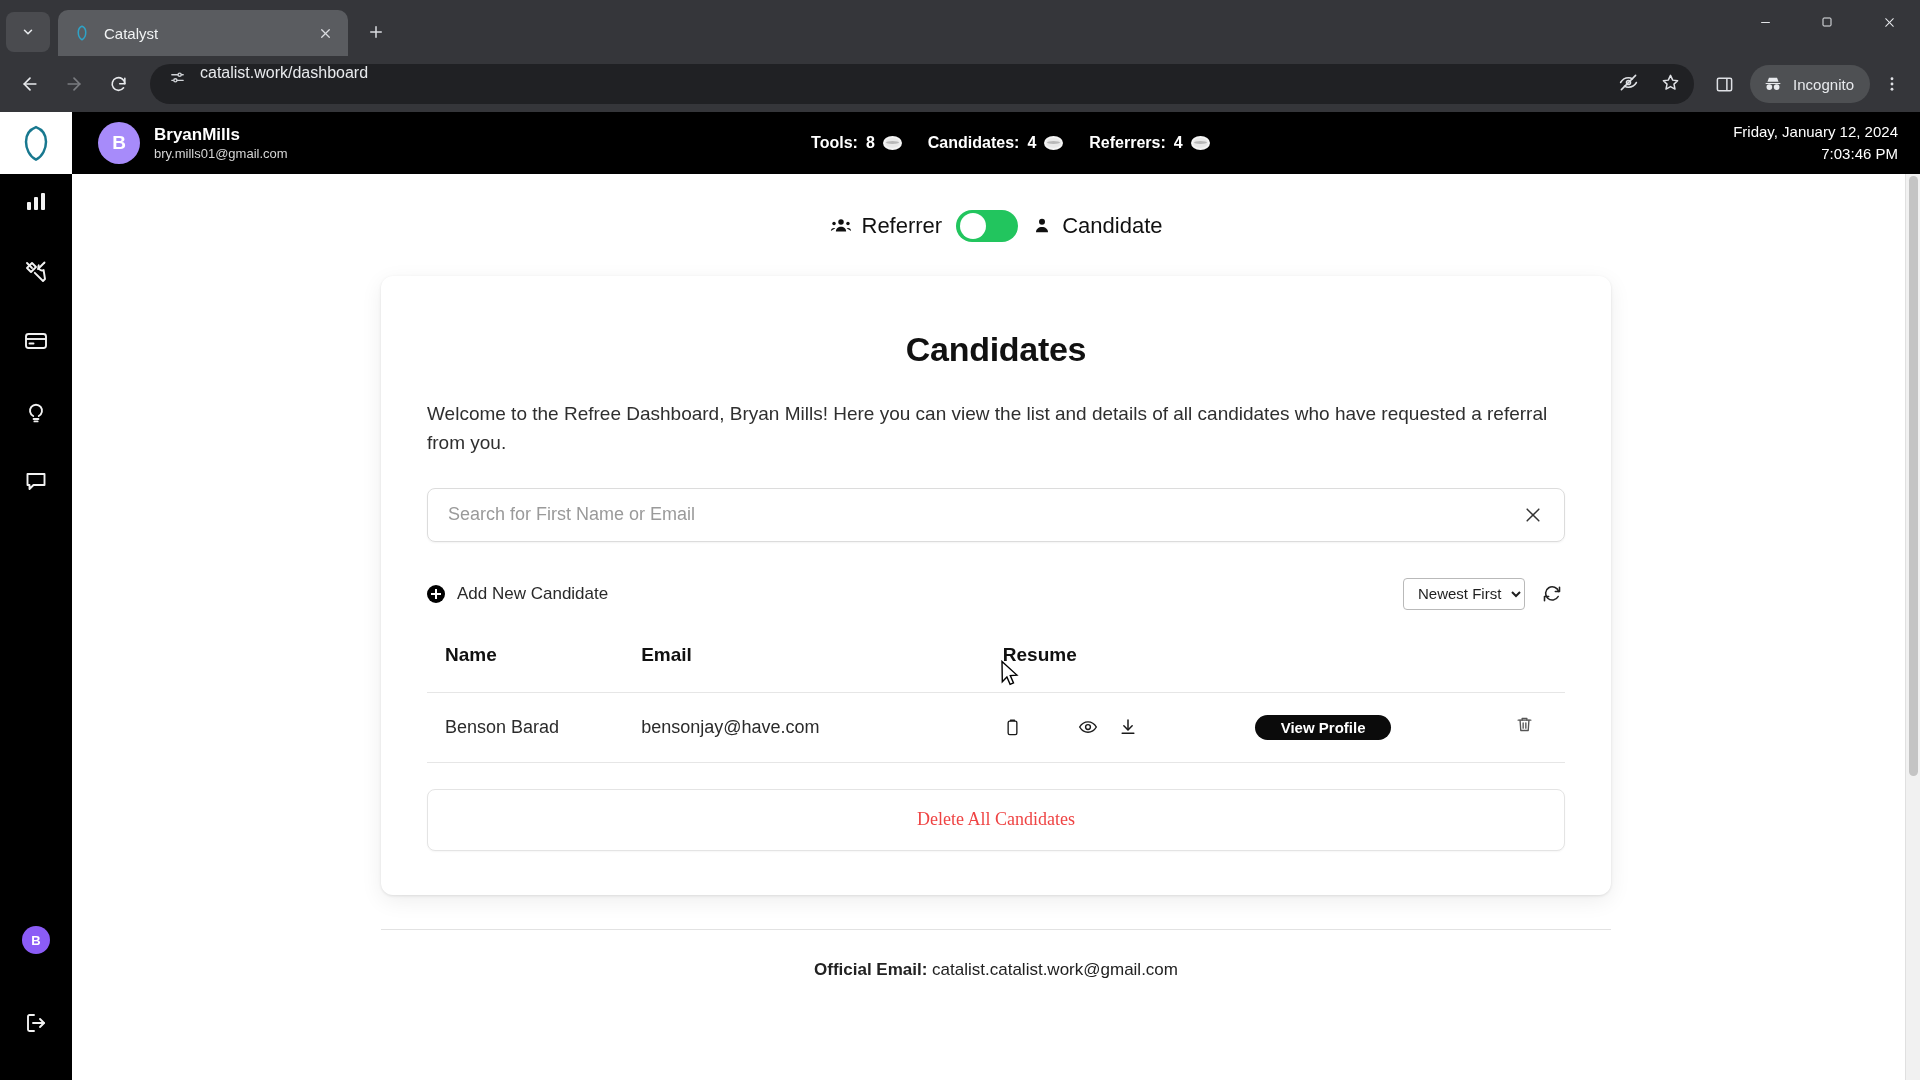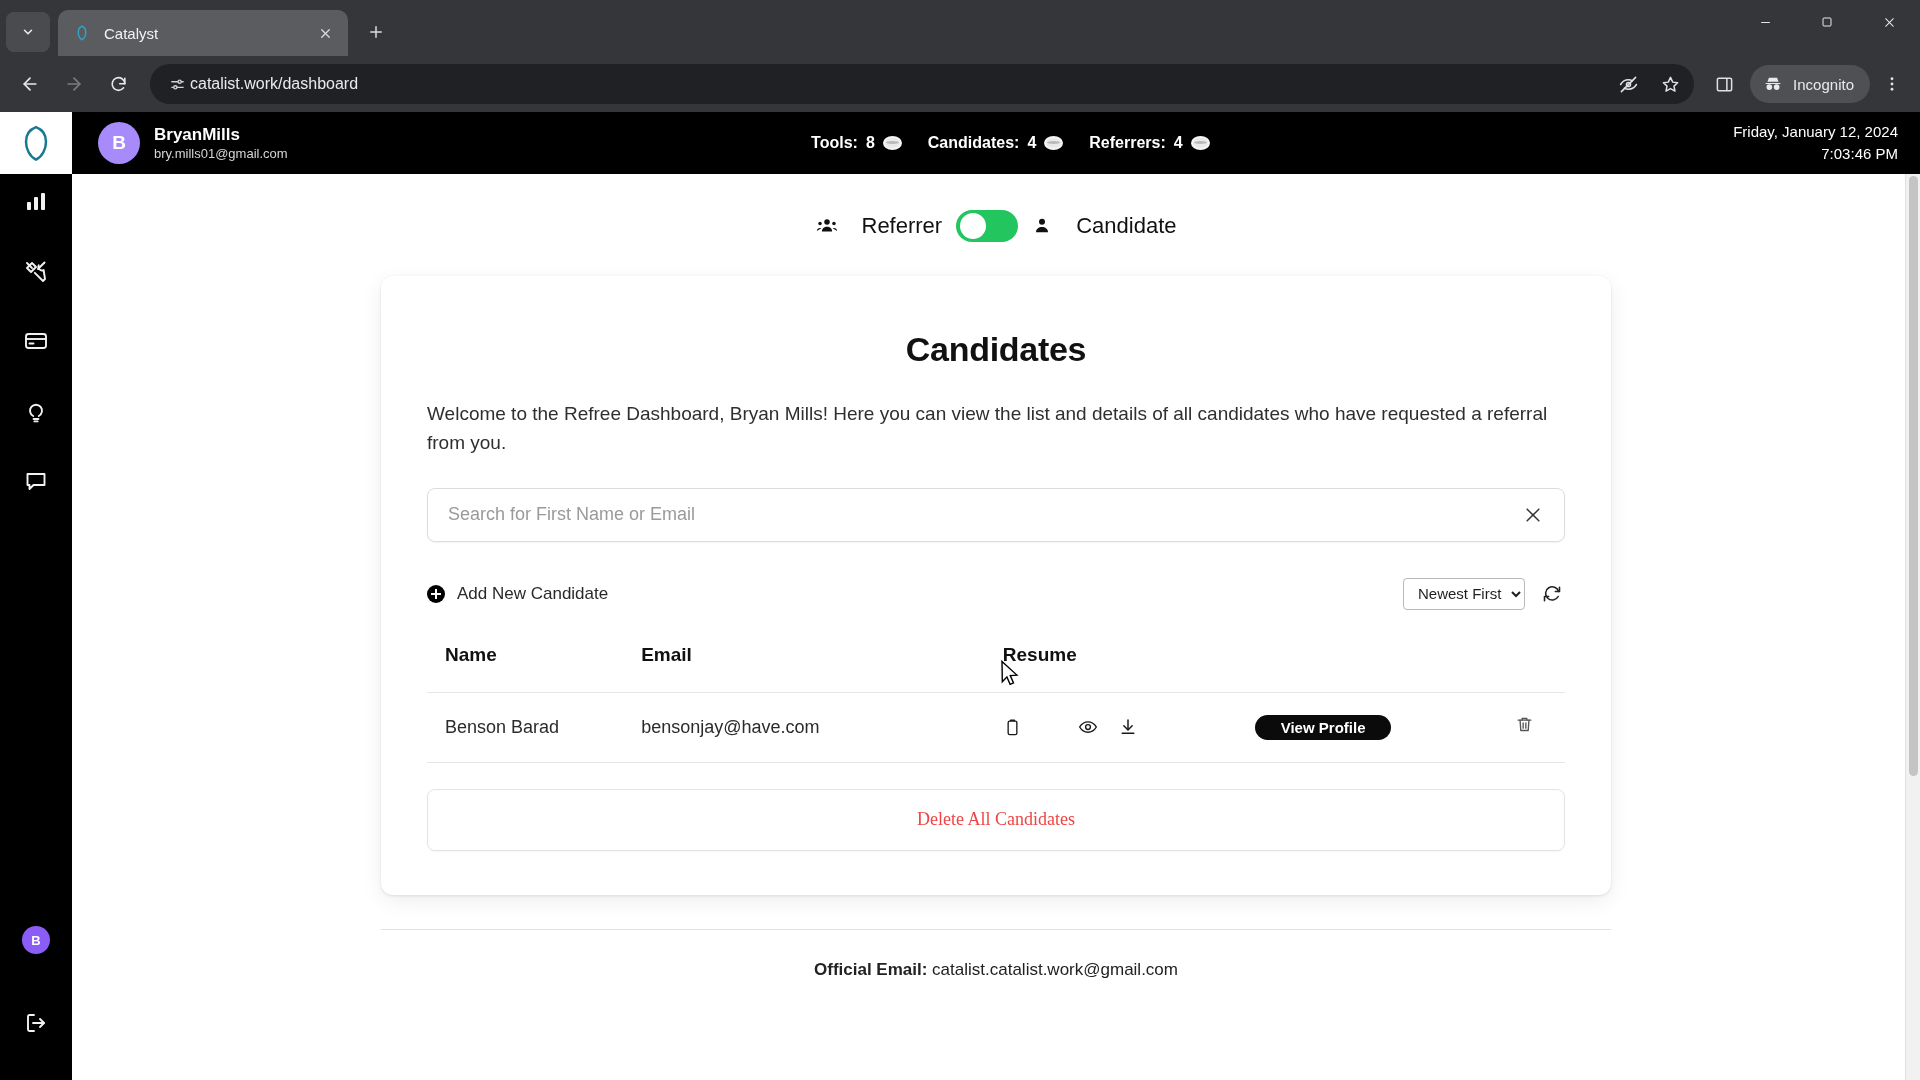--- a/index.html
+++ b/index.html
@@ -51,21 +51,21 @@
     height: 56px; background: #35363a; display: flex; align-items: center;
     padding: 0 10px; gap: 4px; flex: 0 0 56px;
   }
   .navbtn {
     width: 40px; height: 40px; border-radius: 50%; display: flex;
     align-items: center; justify-content: center; color: #e8eaed; cursor: pointer; flex:0 0 40px;
   }
   .navbtn.disabled { color: #7a7c80; cursor: default; }
   .omnibox {
     flex: 1; height: 40px; background: #202124; border-radius: 20px;
-    display: flex; align-items: center; padding: 0 6px 0 14px; margin: 0 8px; 
+    display: flex; align-items: flex-start; padding: 0 6px 0 14px; margin: 0 8px; gap: 10px;
     cursor: text;
   }
   .omni-icon { width: 26px; height: 26px; display:flex; align-items:center; justify-content:center; color:#cfd2d6; flex:0 0 26px;}
   .omni-url { color: #e8eaed; font-size: 16px; flex: 1; white-space: nowrap; overflow: hidden; }
   .omni-right { display: flex; align-items: center; gap: 6px; }
   .tbicon {
     width: 36px; height: 36px; border-radius: 50%; display:flex; align-items:center;
     justify-content:center; color:#dfe1e5; cursor:pointer; flex:0 0 36px;
   }
   .incognito-pill {
@@ -124,21 +124,21 @@
   }
   .datetime { text-align: right; font-size: 15px; line-height: 1.45; white-space: nowrap;}
 
   
   .pagebody {
     flex: 1; overflow-y: auto; overflow-x: hidden; background: #fff;
     display: flex; flex-direction: column; align-items: center; padding-top: 36px;
   }
 
   .role-toggle { display: flex; align-items: center; gap: 14px; margin-bottom: 34px; }
-  .role-label { display: flex; align-items: center; gap: 24px; font-size: 22px; color: #111; }
+  .role-label { display: flex; align-items: center; gap: 10px; font-size: 22px; color: #111; }
   .switch {
     width: 62px; height: 32px; border-radius: 16px; background: #22c55e;
     position: relative; cursor: pointer; flex: 0 0 62px;
   }
   .switch .knob {
     position: absolute; top: 3px; left: 4px; width: 26px; height: 26px;
     border-radius: 50%; background: #fff;
   }
 
   .card {

